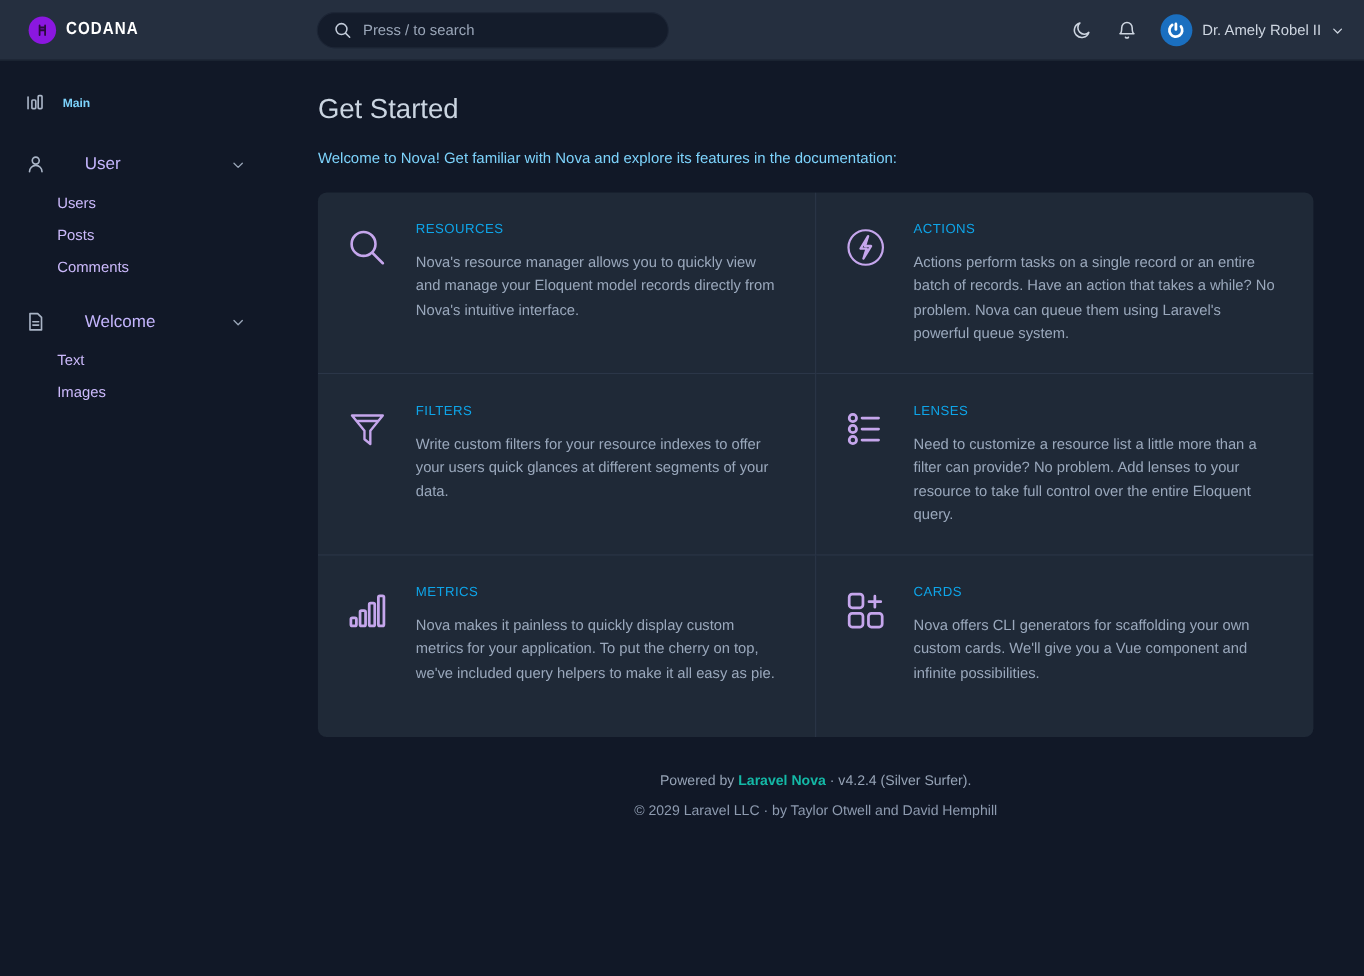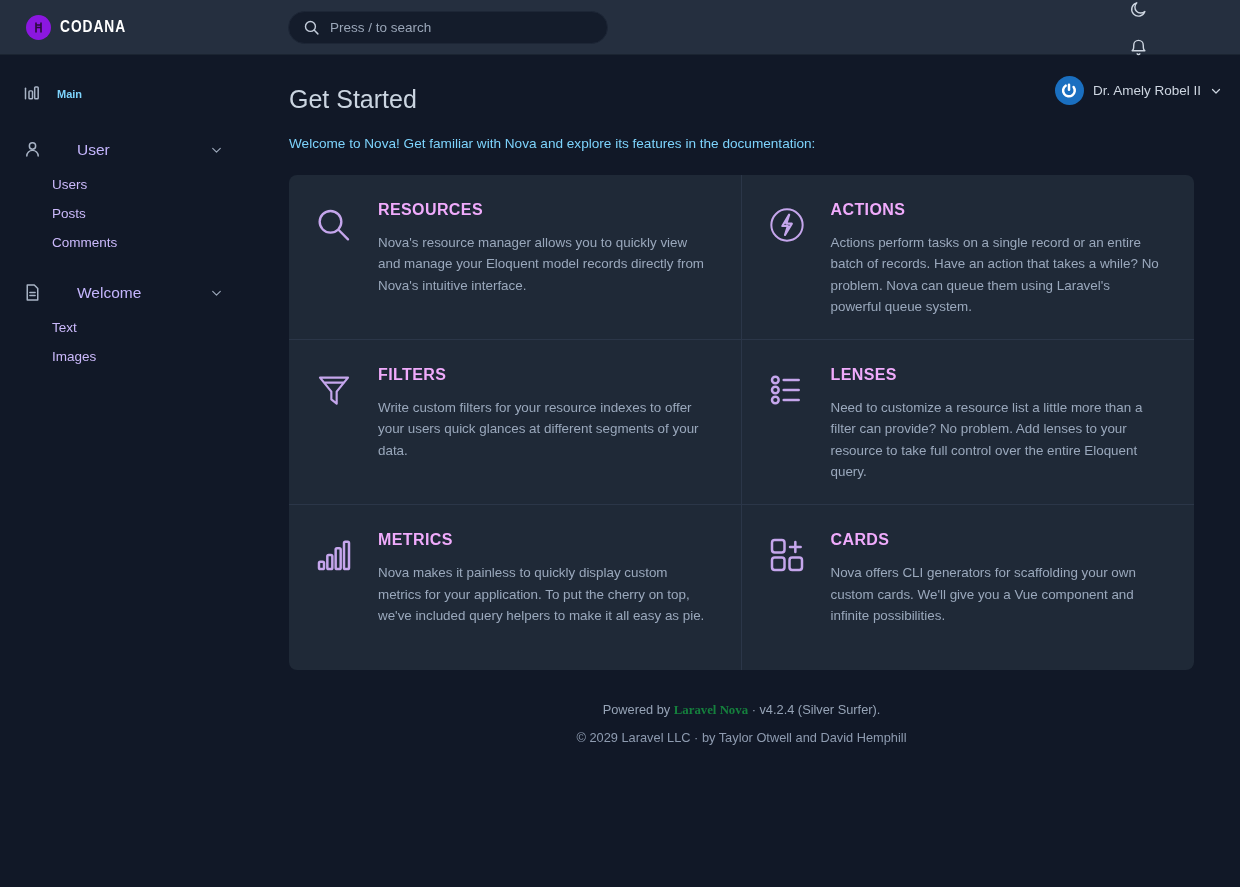--- a/index.html
+++ b/index.html
@@ -73,21 +73,20 @@
   }
   .search-input::placeholder { color: #9aa6b8; }
   .header-right {
     position: absolute;
     right: 18px;
     top: 0;
     height: 55px;
     display: flex;
     align-items: center;
     gap: 19px;
-    flex-direction: column;
   }
   .icon-btn {
     width: 22px; height: 22px;
     display: flex; align-items: center; justify-content: center;
     cursor: pointer;
   }
   .user-menu {
     display: flex; align-items: center; gap: 9px;
     cursor: pointer;
   }
@@ -183,40 +182,40 @@
   .cell-icon {
     flex: 0 0 46px;
     width: 46px;
     display: flex;
     align-items: flex-start;
     justify-content: center;
     padding-top: 4px;
   }
   .cell-body { flex: 1; }
   .cell-title {
-    color: #f0abfc;
-    font-size: 16px;
-    font-weight: 700;
+    color: #0ea5e9;
+    font-size: 12px;
+    font-weight: 400;
     letter-spacing: 0.4px;
     margin-bottom: 13px;
   }
   .cell-text {
     color: #9aa8bc;
     font-size: 13.4px;
     line-height: 21.3px;
   }
 
   
   .footer {
     width: 905px;
     text-align: center;
     padding-top: 32px;
   }
   .footer-line1 { color: #96a3b6; font-size: 12.8px; margin-bottom: 12px; }
-  .footer-line1 b { color: #15803d; font-weight: 700; font-family: Liberation Serif, serif; }
+  .footer-line1 b { color: #14b8a6; font-weight: 700; }
   .footer-line2 { color: #8e9bb0; font-size: 12.8px; }
 </style>
 </head>
 <body>
 
 <div class="header">
 
   <div class="brand">
     <span class="brand-mark">
       <svg width="15" height="15" viewBox="0 0 24 24" fill="none" stroke="#2a0b3d" stroke-width="2.6" stroke-linecap="round">

